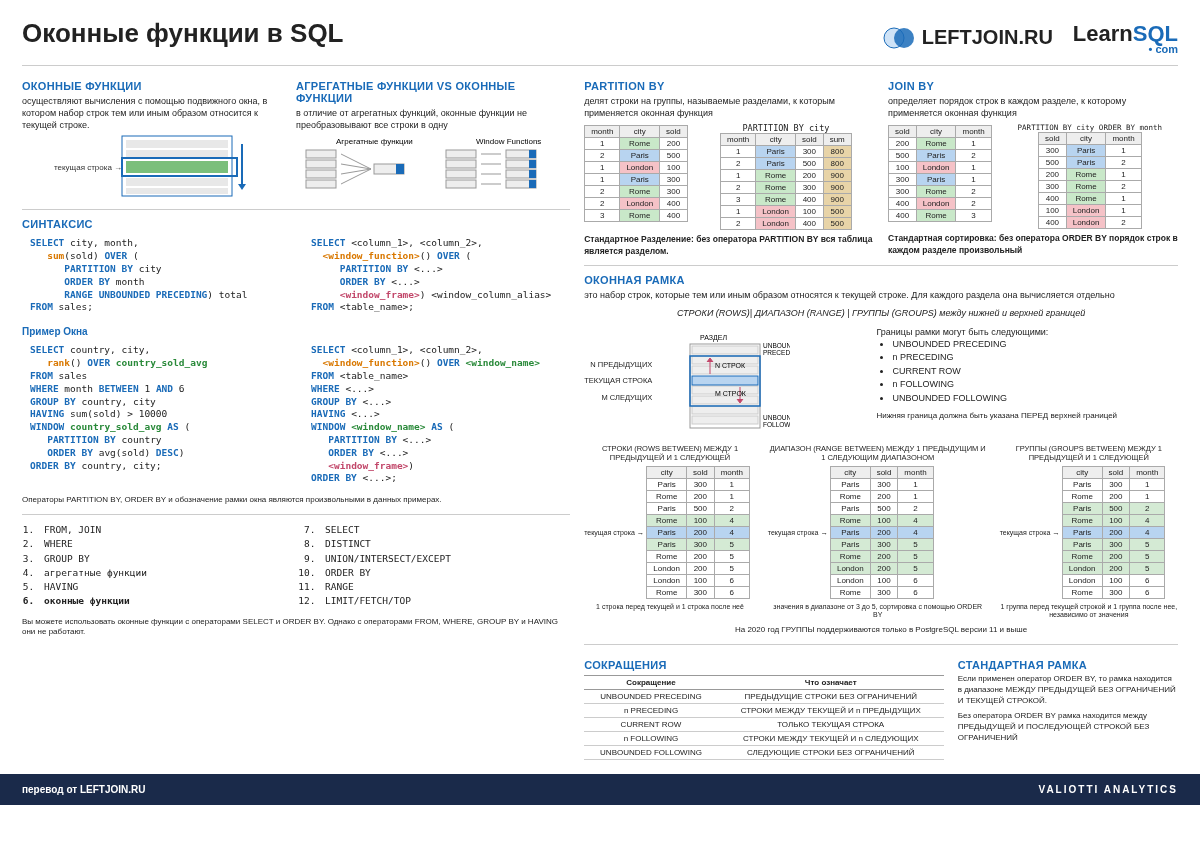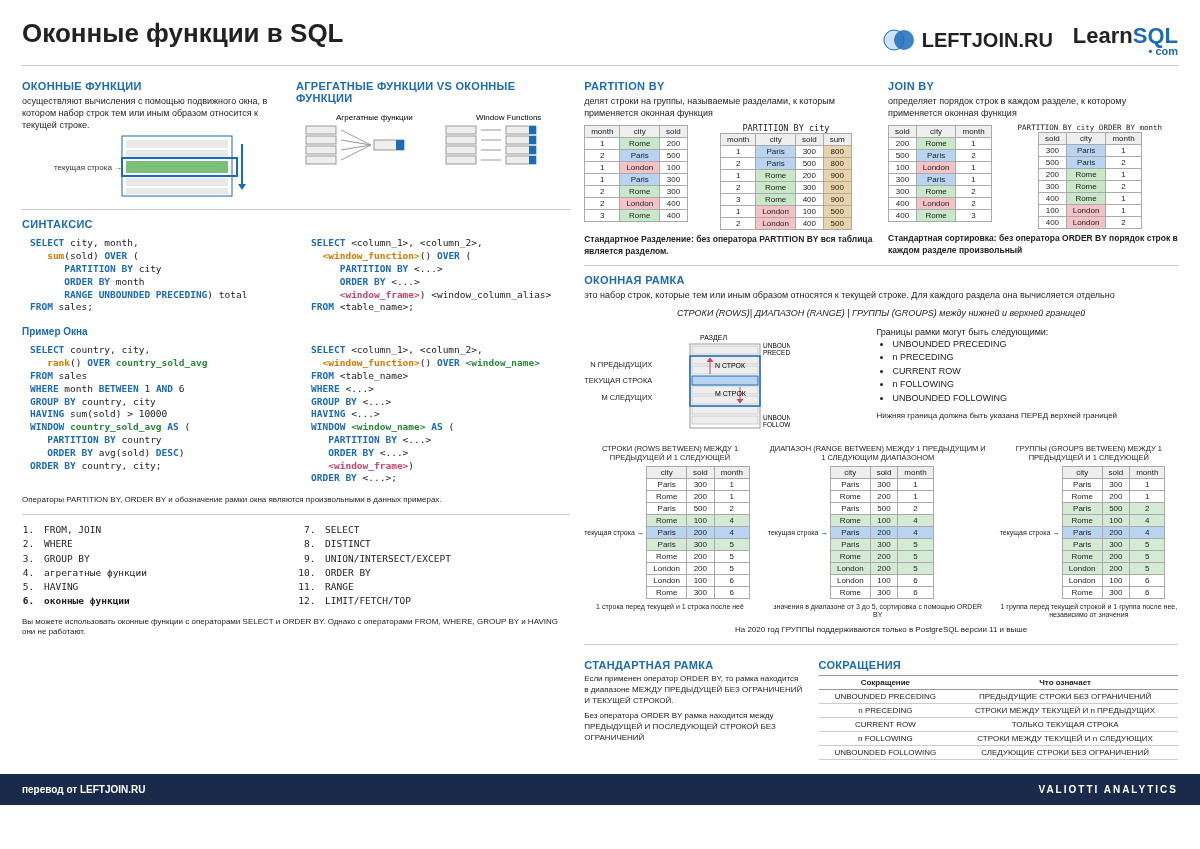--- a/index.html
+++ b/index.html
@@ -1,19 +1,19 @@
 <!DOCTYPE html>
 <html><head>
 <meta charset="utf-8">
 <style>
 *{box-sizing:border-box;margin:0;padding:0}
 body{font-family:Arial,Helvetica,sans-serif;font-size:9px;color:#222;background:#fff;width:1200px}
 .page{padding:18px 22px 0}
 h1{font-size:26px;font-weight:bold;margin-bottom:8px}
-.header{display:flex;justify-content:space-between;align-items:flex-end}
+.header{display:flex;justify-content:space-between;align-items:center}
 .logos{display:flex;gap:20px;align-items:center;font-size:20px;font-weight:bold}
 .logo1{display:flex;align-items:center;gap:6px}
 .learnsql{font-size:22px}
 .learnsql .sql{color:#1a6bb8}
 .dotcom{display:block;text-align:right;font-size:11px;color:#1a6bb8;margin-top:-4px}
 h2{color:#1a6bb8;font-size:11px;font-weight:bold;margin:6px 0 3px;letter-spacing:.3px}
 p{font-size:9px;line-height:1.35}
 .hr{border-top:1px solid #ccc;margin:8px 0}
 .main{display:flex;gap:14px}
 .col-left{width:48%}
@@ -92,20 +92,21 @@
 <rect x="74" y="44" width="102" height="8" fill="#e8e8e8"></rect>
 <rect x="74" y="54" width="102" height="6" fill="#e8e8e8"></rect>
 <path d="M190 10 v44" stroke="#1a6bb8" stroke-width="2"></path>
 <path d="M186 50 l4 6 l4 -6" fill="#1a6bb8"></path>
 <text x="2" y="36" font-size="8" fill="#333">текущая строка →</text>
 </svg>
 </div>
 </div>
 <div class="half">
 <h2>АГРЕГАТНЫЕ ФУНКЦИИ VS ОКОННЫЕ ФУНКЦИИ</h2>
+<p>в отличие от агрегатных функций, оконные функции не преобразовывают все строки в одну</p>
 <div class="illust">
 <svg width="280" height="60">
 <text x="40" y="8" font-size="8">Агрегатные функции</text>
 <text x="180" y="8" font-size="8">Window Functions</text>
 <g stroke="#999" fill="#eee">
                   <rect x="10" y="14" width="30" height="8"></rect>
                   <rect x="10" y="24" width="30" height="8"></rect>
                   <rect x="10" y="34" width="30" height="8"></rect>
                   <rect x="10" y="44" width="30" height="8"></rect>
                 </g>
@@ -673,25 +674,20 @@
                 </tbody>
               </table>
             </div>
             <div class="cap">1 группа перед текущей строкой и 1 группа после нее, независимо от значения</div>
           </div>
 </div>
 <p class="small" style="text-align:center;margin-top:6px">На 2020 год ГРУППЫ поддерживаются только в PostgreSQL версии 11 и выше</p>
 <div class="hr"></div>
 
 <div class="row">
-<div style="width:38%">
-<h2>СТАНДАРТНАЯ РАМКА</h2>
-<p class="small" style="margin-bottom:5px">Если применен оператор ORDER BY, то рамка находится в диапазоне МЕЖДУ ПРЕДЫДУЩЕЙ БЕЗ ОГРАНИЧЕНИЙ И ТЕКУЩЕЙ СТРОКОЙ.</p>
-<p class="small">Без оператора ORDER BY рамка находится между ПРЕДЫДУЩЕЙ И ПОСЛЕДУЮЩЕЙ СТРОКОЙ БЕЗ ОГРАНИЧЕНИЙ</p>
-</div>
 <div style="width:62%">
 <h2>СОКРАЩЕНИЯ</h2>
 <table class="abbr" id="abbr">
               <tbody>
                 <tr>
                   <th>Сокращение</th>
                   <th>Что означает</th>
                 </tr>
                 <tr>
                   <td>UNBOUNDED PRECEDING</td>
@@ -709,20 +705,25 @@
                   <td>n FOLLOWING</td>
                   <td>СТРОКИ МЕЖДУ ТЕКУЩЕЙ И n СЛЕДУЮЩИХ</td>
                 </tr>
                 <tr>
                   <td>UNBOUNDED FOLLOWING</td>
                   <td>СЛЕДУЮЩИЕ СТРОКИ БЕЗ ОГРАНИЧЕНИЙ</td>
                 </tr>
               </tbody>
             </table>
 </div>
+<div style="width:38%">
+<h2>СТАНДАРТНАЯ РАМКА</h2>
+<p class="small" style="margin-bottom:5px">Если применен оператор ORDER BY, то рамка находится в диапазоне МЕЖДУ ПРЕДЫДУЩЕЙ БЕЗ ОГРАНИЧЕНИЙ И ТЕКУЩЕЙ СТРОКОЙ.</p>
+<p class="small">Без оператора ORDER BY рамка находится между ПРЕДЫДУЩЕЙ И ПОСЛЕДУЮЩЕЙ СТРОКОЙ БЕЗ ОГРАНИЧЕНИЙ</p>
+</div>
 </div>
 
 </div>
 </div>
 </div>
 
 <div class="footer">
 <span>перевод от LEFTJOIN.RU</span>
 <span style="letter-spacing:2px">VALIOTTI ANALYTICS</span>
 </div>

